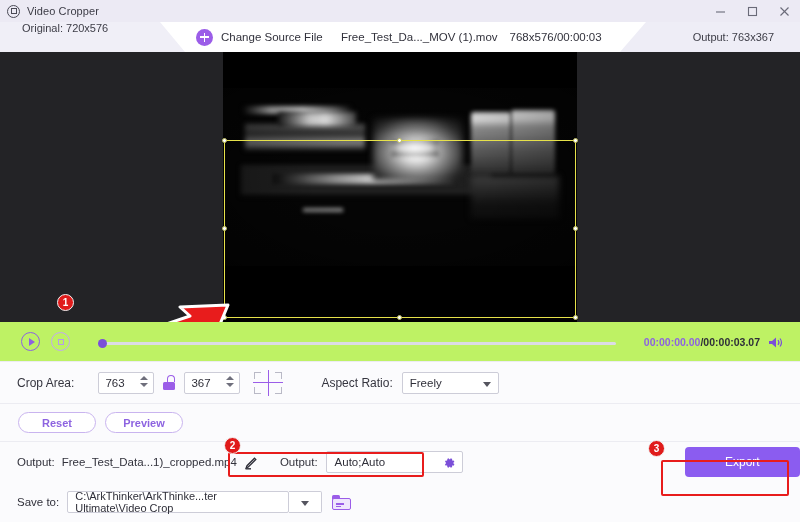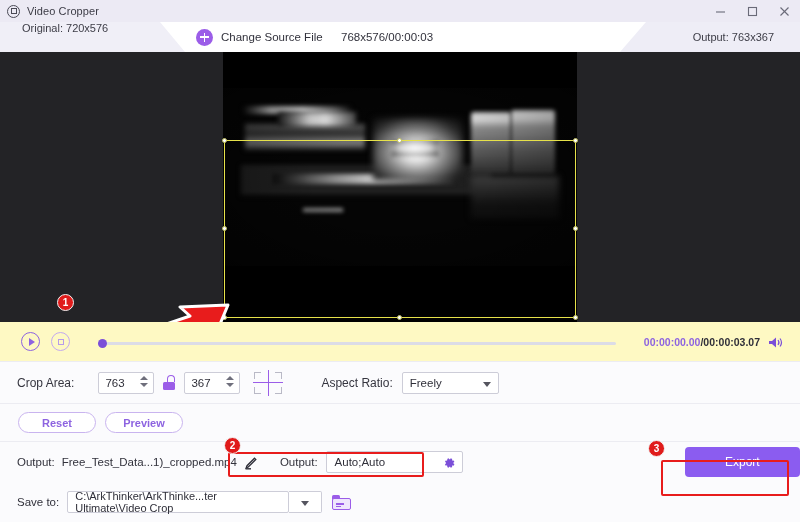--- a/index.html
+++ b/index.html
@@ -183,21 +183,21 @@
   .hdl.tr { right: -3px; top: -3px; }
   .hdl.ml { left: -3px;  top: calc(50% - 3px); }
   .hdl.mr { right: -3px; top: calc(50% - 3px); }
   .hdl.bl { left: -3px;  bottom: -3px; }
   .hdl.bm { left: calc(50% - 3px); bottom: -3px; }
   .hdl.br { right: -3px; bottom: -3px; }
 
   
   .transport {
     position: absolute; left: 0; top: 322px; width: 800px; height: 40px;
-    background: #fef9c3;
+    background: #bef264;
     border-bottom: 1px solid #ececf2;
     display: flex; align-items: center;
   }
   .circ-btn {
     width: 19px; height: 19px; border-radius: 50%;
     border: 1.4px solid #8d63e0;
     display: flex; align-items: center; justify-content: center;
   }
   .circ-btn.stop { border-color: #c3a9ef; }
   .play-tri {
@@ -427,20 +427,21 @@
     <div class="tab-left">
       <span>Original: 720x576</span>
     </div>
 
     <div class="change-src">
       <div class="plus-circle"></div>
       <div class="lbl">Change Source File</div>
     </div>
 
     <div class="srcname">
+      <span>Free_Test_Da..._MOV (1).mov</span>
       <span>768x576/00:00:03</span>
     </div>
 
     <div class="tab-right">
       <span>Output: 763x367</span>
     </div>
   </div>
 
   <div class="preview">
     <div class="videoframe">

